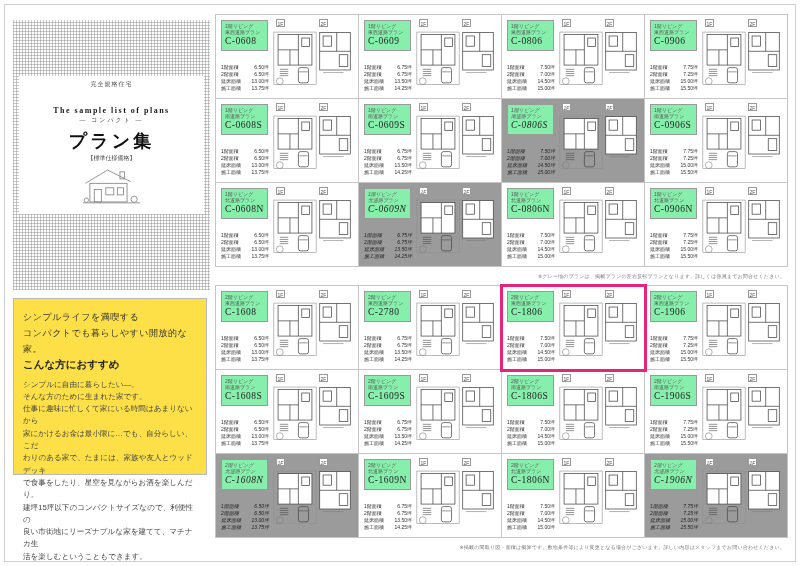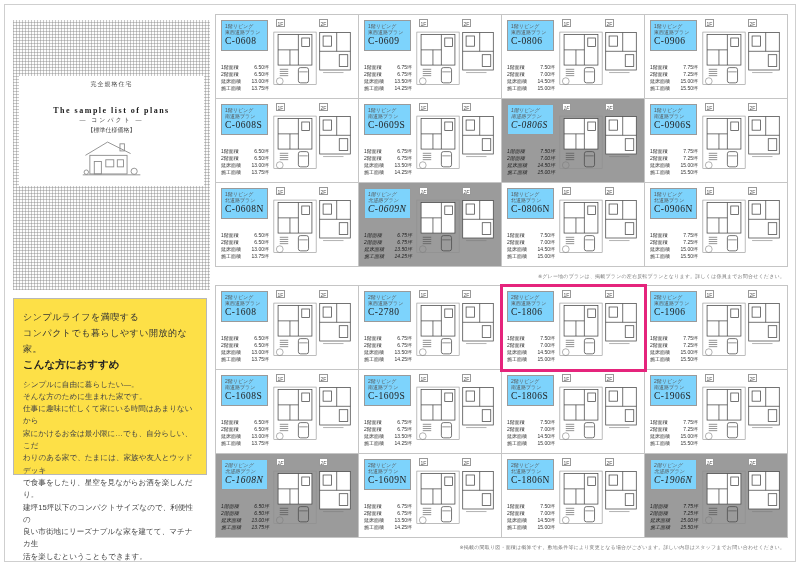--- a/index.html
+++ b/index.html
@@ -28,21 +28,21 @@
   .lead{font-size:9px;line-height:1.8;color:#333;white-space:pre-line;letter-spacing:.5px;}
   .reco-title{font-size:10.5px;font-weight:bold;color:#222;}
   .body-copy{font-size:7.6px;line-height:1.62;color:#444;margin-top:7px;white-space:pre-line;}
 
   
   .plans{position:absolute;left:215px;top:14px;width:573px;}
   .group{display:grid;grid-template-columns:repeat(4,1fr);border-top:1px solid #c5c5c5;border-left:1px solid #c5c5c5;}
   .card{position:relative;height:84px;background:#fff;border-right:1px solid #c5c5c5;border-bottom:1px solid #c5c5c5;box-sizing:border-box;}
   .card.gray{background:#9b9b9b;font-style:italic;}
   .card.highlight{outline:3px solid #e5247c;outline-offset:-1px;z-index:2;}
-  .label-box{position:absolute;left:5px;top:5px;width:47px;height:31px;border:1px solid #9a9a9a;background:#7dd3fc;
+  .label-box{position:absolute;left:5px;top:5px;width:47px;height:31px;border:1px solid #9a9a9a;background:#86efac;
              box-sizing:border-box;padding:2px 3px 0 3px;overflow:hidden;}
   .living{font-size:5px;color:#555;line-height:6px;}
   .road{font-size:5px;color:#555;line-height:6px;}
   .code{font-size:9.5px;line-height:11px;font-family:"Liberation Serif","DejaVu Serif",serif;letter-spacing:.5px;color:#222;margin-top:1px;}
   .stats{position:absolute;left:5px;bottom:6px;width:48px;}
   .srow{display:flex;justify-content:space-between;font-size:5px;line-height:7px;color:#333;}
   .card.gray .srow{color:#1d1d1d;}
   .fbox{position:absolute;top:4px;width:9px;height:8px;border:1px solid #999;background:#fff;
         font-size:5px;line-height:8px;text-align:center;color:#555;box-sizing:border-box;}
   .f1{left:60px;} .f2{left:103px;}
@@ -55,20 +55,21 @@
 <body>
 
 <div class="canvas">
   <div class="frame"></div>
 
   <div class="check-block">
     <div class="title-inner">
       <div class="tagline">完全規格住宅</div>
       <div class="subtitle">The sample list of plans</div>
       <div class="series-kana">― コンパクト ―</div>
+      <div class="collection">プラン集</div>
       <div class="speclabel">【標準仕様価格】</div>
       <div class="house-illust">
         <svg width="62" height="40" viewBox="0 0 70 44" fill="none" stroke="#8a8a8a" stroke-width="1">
           <path d="M5 19 L30 4 L56 17"></path>
           <rect x="44" y="6" width="5" height="8"></rect>
           <rect x="10" y="19" width="42" height="21"></rect>
           <rect x="15" y="26" width="8" height="14"></rect>
           <rect x="28" y="24" width="9" height="8"></rect>
           <rect x="41" y="24" width="7" height="8"></rect>
           <line x1="2" y1="41" x2="67" y2="41"></line>

